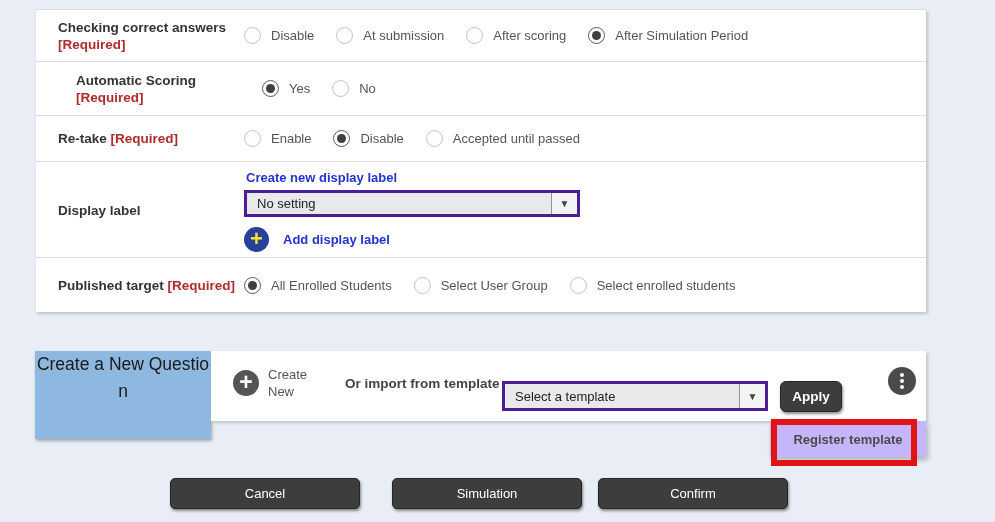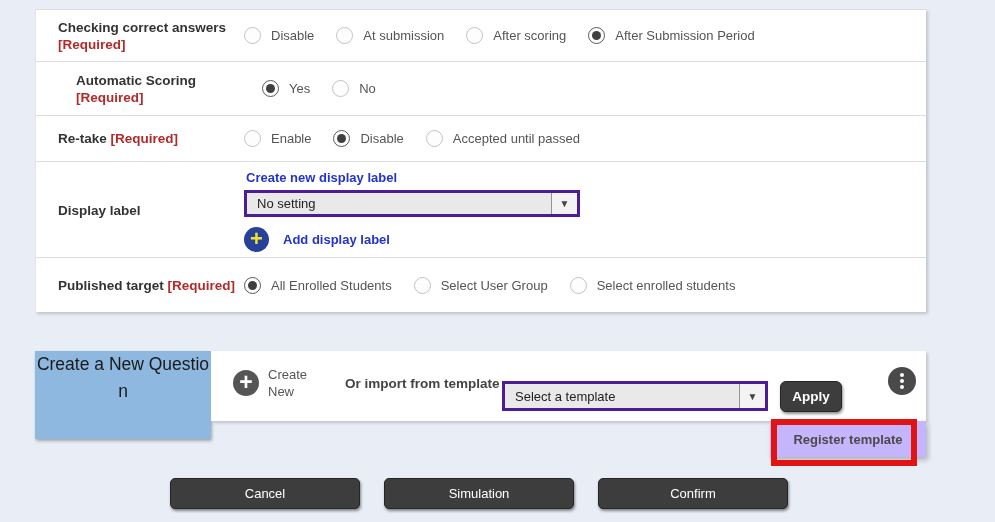--- a/index.html
+++ b/index.html
@@ -118,21 +118,21 @@
   }
 
   
   .footer-btn {
     position:absolute; top:469px; width:190px; height:31px;
     background:#3d3d3d; border:1px solid #262626; border-radius:5px;
     color:#fff; font-size:13px; display:flex; align-items:center; justify-content:center;
     box-shadow:1px 2px 3px rgba(0,0,0,0.45); cursor:pointer;
   }
   .btn-cancel { left:170px; }
-  .btn-sim { left:384px;text-align:right; }
+  .btn-sim { left:392px;text-align:right; }
   .btn-confirm { left:598px; }
 </style>
 </head>
 <body>
 
 <div id="screen">
 
   <div class="form-panel">
 
     <div class="form-row row-h1">
@@ -148,21 +148,21 @@
         <div class="radio-option">
           <span class="radio-circle"></span>
           <span class="radio-label">At submission</span>
         </div>
         <div class="radio-option">
           <span class="radio-circle"></span>
           <span class="radio-label">After scoring</span>
         </div>
         <div class="radio-option">
           <span class="radio-circle selected"></span>
-          <span class="radio-label">After Submission Period</span>
+          <span class="radio-label">After Simulation Period</span>
         </div>
       </div>
     </div>
 
     <div class="form-row row-h2">
       <div class="row-label">
         <span>Automatic Scoring</span>
         <span class="required">[Required]</span>
       </div>
       <div class="radio-group">

